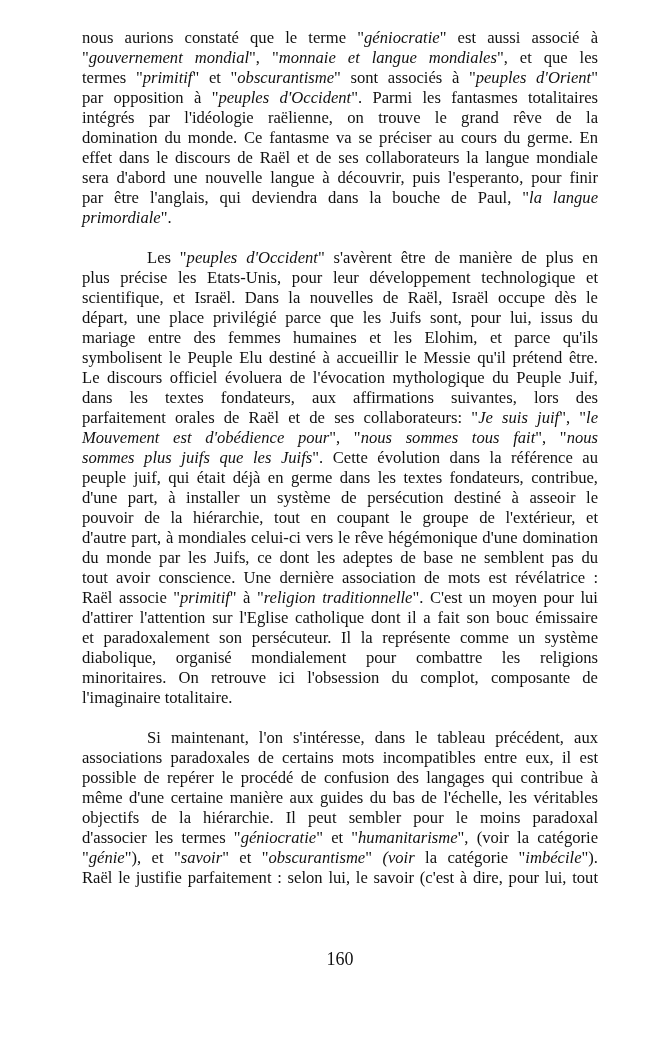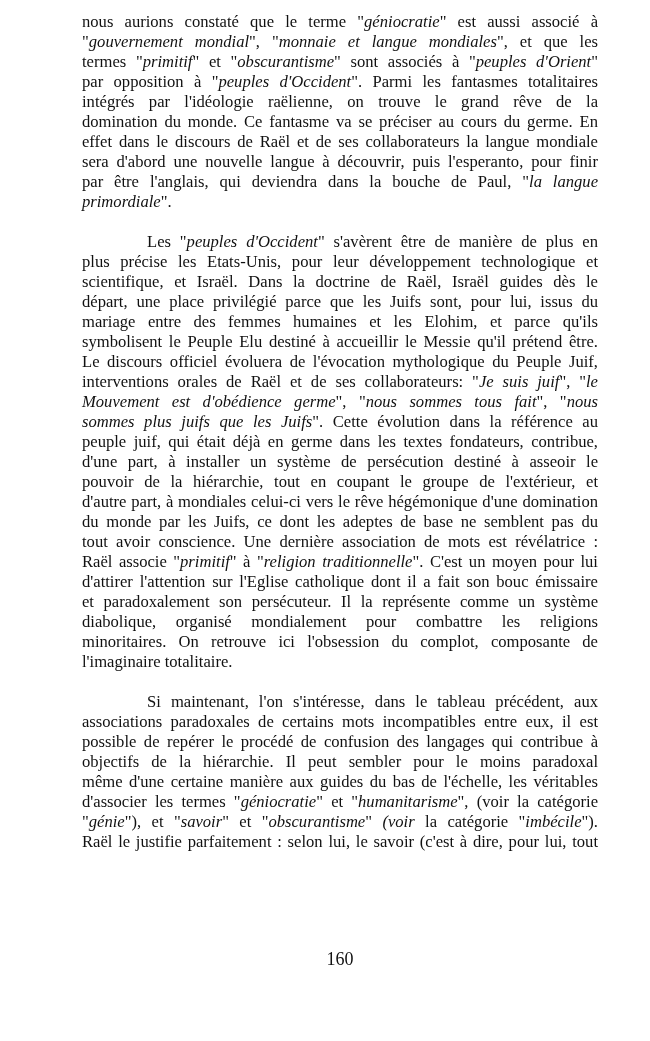--- a/index.html
+++ b/index.html
@@ -30,21 +30,21 @@
       text-align-last: justify;
       display: block;
     }
     .line.last {
       text-align-last: left;
     }
     .line.indent {
       padding-left: 65px;
     }
     .para {
-      margin: 0 0 20px 0;
+      margin: 16px 0 20px 0;
     }
     em {
       font-style: italic;
     }
     .page-number {
       position: absolute;
       top: 948px;
       left: 0;
       width: 680px;
       text-align: center;
@@ -64,45 +64,46 @@
       <span class="line"><span>intégrés par l'idéologie raëlienne, on trouve le grand rêve de la</span></span>
       <span class="line"><span>domination du monde. Ce fantasme va se préciser au cours du germe. En</span></span>
       <span class="line"><span>effet dans le discours de Raël et de ses collaborateurs la langue mondiale</span></span>
       <span class="line"><span>sera d'abord une nouvelle langue à découvrir, puis l'esperanto, pour finir</span></span>
       <span class="line"><span>par être l'anglais, qui deviendra dans la bouche de Paul, "</span><em>la langue</em></span>
       <span class="line last"><em>primordiale</em><span>".</span></span>
     </div>
     <div class="para">
       <span class="line indent"><span>Les "</span><em>peuples d'Occident</em><span>" s'avèrent être de manière de plus en</span></span>
       <span class="line"><span>plus précise les Etats-Unis, pour leur développement technologique et</span></span>
-      <span class="line"><span>scientifique, et Israël. Dans la doctrine de Raël, Israël guides dès le</span></span>
+      <span class="line"><span>scientifique, et Israël. Dans la nouvelles de Raël, Israël occupe dès le</span></span>
       <span class="line"><span>départ, une place privilégié parce que les Juifs sont, pour lui, issus du</span></span>
       <span class="line"><span>mariage entre des femmes humaines et les Elohim, et parce qu'ils</span></span>
       <span class="line"><span>symbolisent le Peuple Elu destiné à accueillir le Messie qu'il prétend être.</span></span>
       <span class="line"><span>Le discours officiel évoluera de l'évocation mythologique du Peuple Juif,</span></span>
-      <span class="line"><span>interventions orales de Raël et de ses collaborateurs: "</span><em>Je suis juif</em><span>", "</span><em>le</em></span>
-      <span class="line"><em>Mouvement est d'obédience germe</em><span>", "</span><em>nous sommes tous fait</em><span>", "</span><em>nous</em></span>
+      <span class="line"><span>dans les textes fondateurs, aux affirmations suivantes, lors des</span></span>
+      <span class="line"><span>parfaitement orales de Raël et de ses collaborateurs: "</span><em>Je suis juif</em><span>", "</span><em>le</em></span>
+      <span class="line"><em>Mouvement est d'obédience pour</em><span>", "</span><em>nous sommes tous fait</em><span>", "</span><em>nous</em></span>
       <span class="line"><em>sommes plus juifs que les Juifs</em><span>". Cette évolution dans la référence au</span></span>
       <span class="line"><span>peuple juif, qui était déjà en germe dans les textes fondateurs, contribue,</span></span>
       <span class="line"><span>d'une part, à installer un système de persécution destiné à asseoir le</span></span>
       <span class="line"><span>pouvoir de la hiérarchie, tout en coupant le groupe de l'extérieur, et</span></span>
       <span class="line"><span>d'autre part, à mondiales celui-ci vers le rêve hégémonique d'une domination</span></span>
       <span class="line"><span>du monde par les Juifs, ce dont les adeptes de base ne semblent pas du</span></span>
       <span class="line"><span>tout avoir conscience. Une dernière association de mots est révélatrice :</span></span>
       <span class="line"><span>Raël associe "</span><em>primitif</em><span>" à "</span><em>religion traditionnelle</em><span>". C'est un moyen pour lui</span></span>
       <span class="line"><span>d'attirer l'attention sur l'Eglise catholique dont il a fait son bouc émissaire</span></span>
       <span class="line"><span>et paradoxalement son persécuteur. Il la représente comme un système</span></span>
       <span class="line"><span>diabolique, organisé mondialement pour combattre les religions</span></span>
       <span class="line"><span>minoritaires. On retrouve ici l'obsession du complot, composante de</span></span>
       <span class="line last"><span>l'imaginaire totalitaire.</span></span>
     </div>
     <div class="para">
       <span class="line indent"><span>Si maintenant, l'on s'intéresse, dans le tableau précédent, aux</span></span>
       <span class="line"><span>associations paradoxales de certains mots incompatibles entre eux, il est</span></span>
       <span class="line"><span>possible de repérer le procédé de confusion des langages qui contribue à</span></span>
+      <span class="line"><span>même d'une certaine manière aux guides du bas de l'échelle, les véritables</span></span>
       <span class="line"><span>objectifs de la hiérarchie. Il peut sembler pour le moins paradoxal</span></span>
-      <span class="line"><span>même d'une certaine manière aux guides du bas de l'échelle, les véritables</span></span>
       <span class="line"><span>d'associer les termes "</span><em>géniocratie</em><span>" et "</span><em>humanitarisme</em><span>", (voir la catégorie</span></span>
       <span class="line"><span>"</span><em>génie</em><span>"), et "</span><em>savoir</em><span>" et "</span><em>obscurantisme</em><span>" </span><em>(voir</em><span> la catégorie "</span><em>imbécile</em><span>").</span></span>
       <span class="line"><span>Raël le justifie parfaitement : selon lui, le savoir (c'est à dire, pour lui, tout</span></span>
     </div>
   </div>
 <div class="page-number">160</div>
 
 </body></html>

